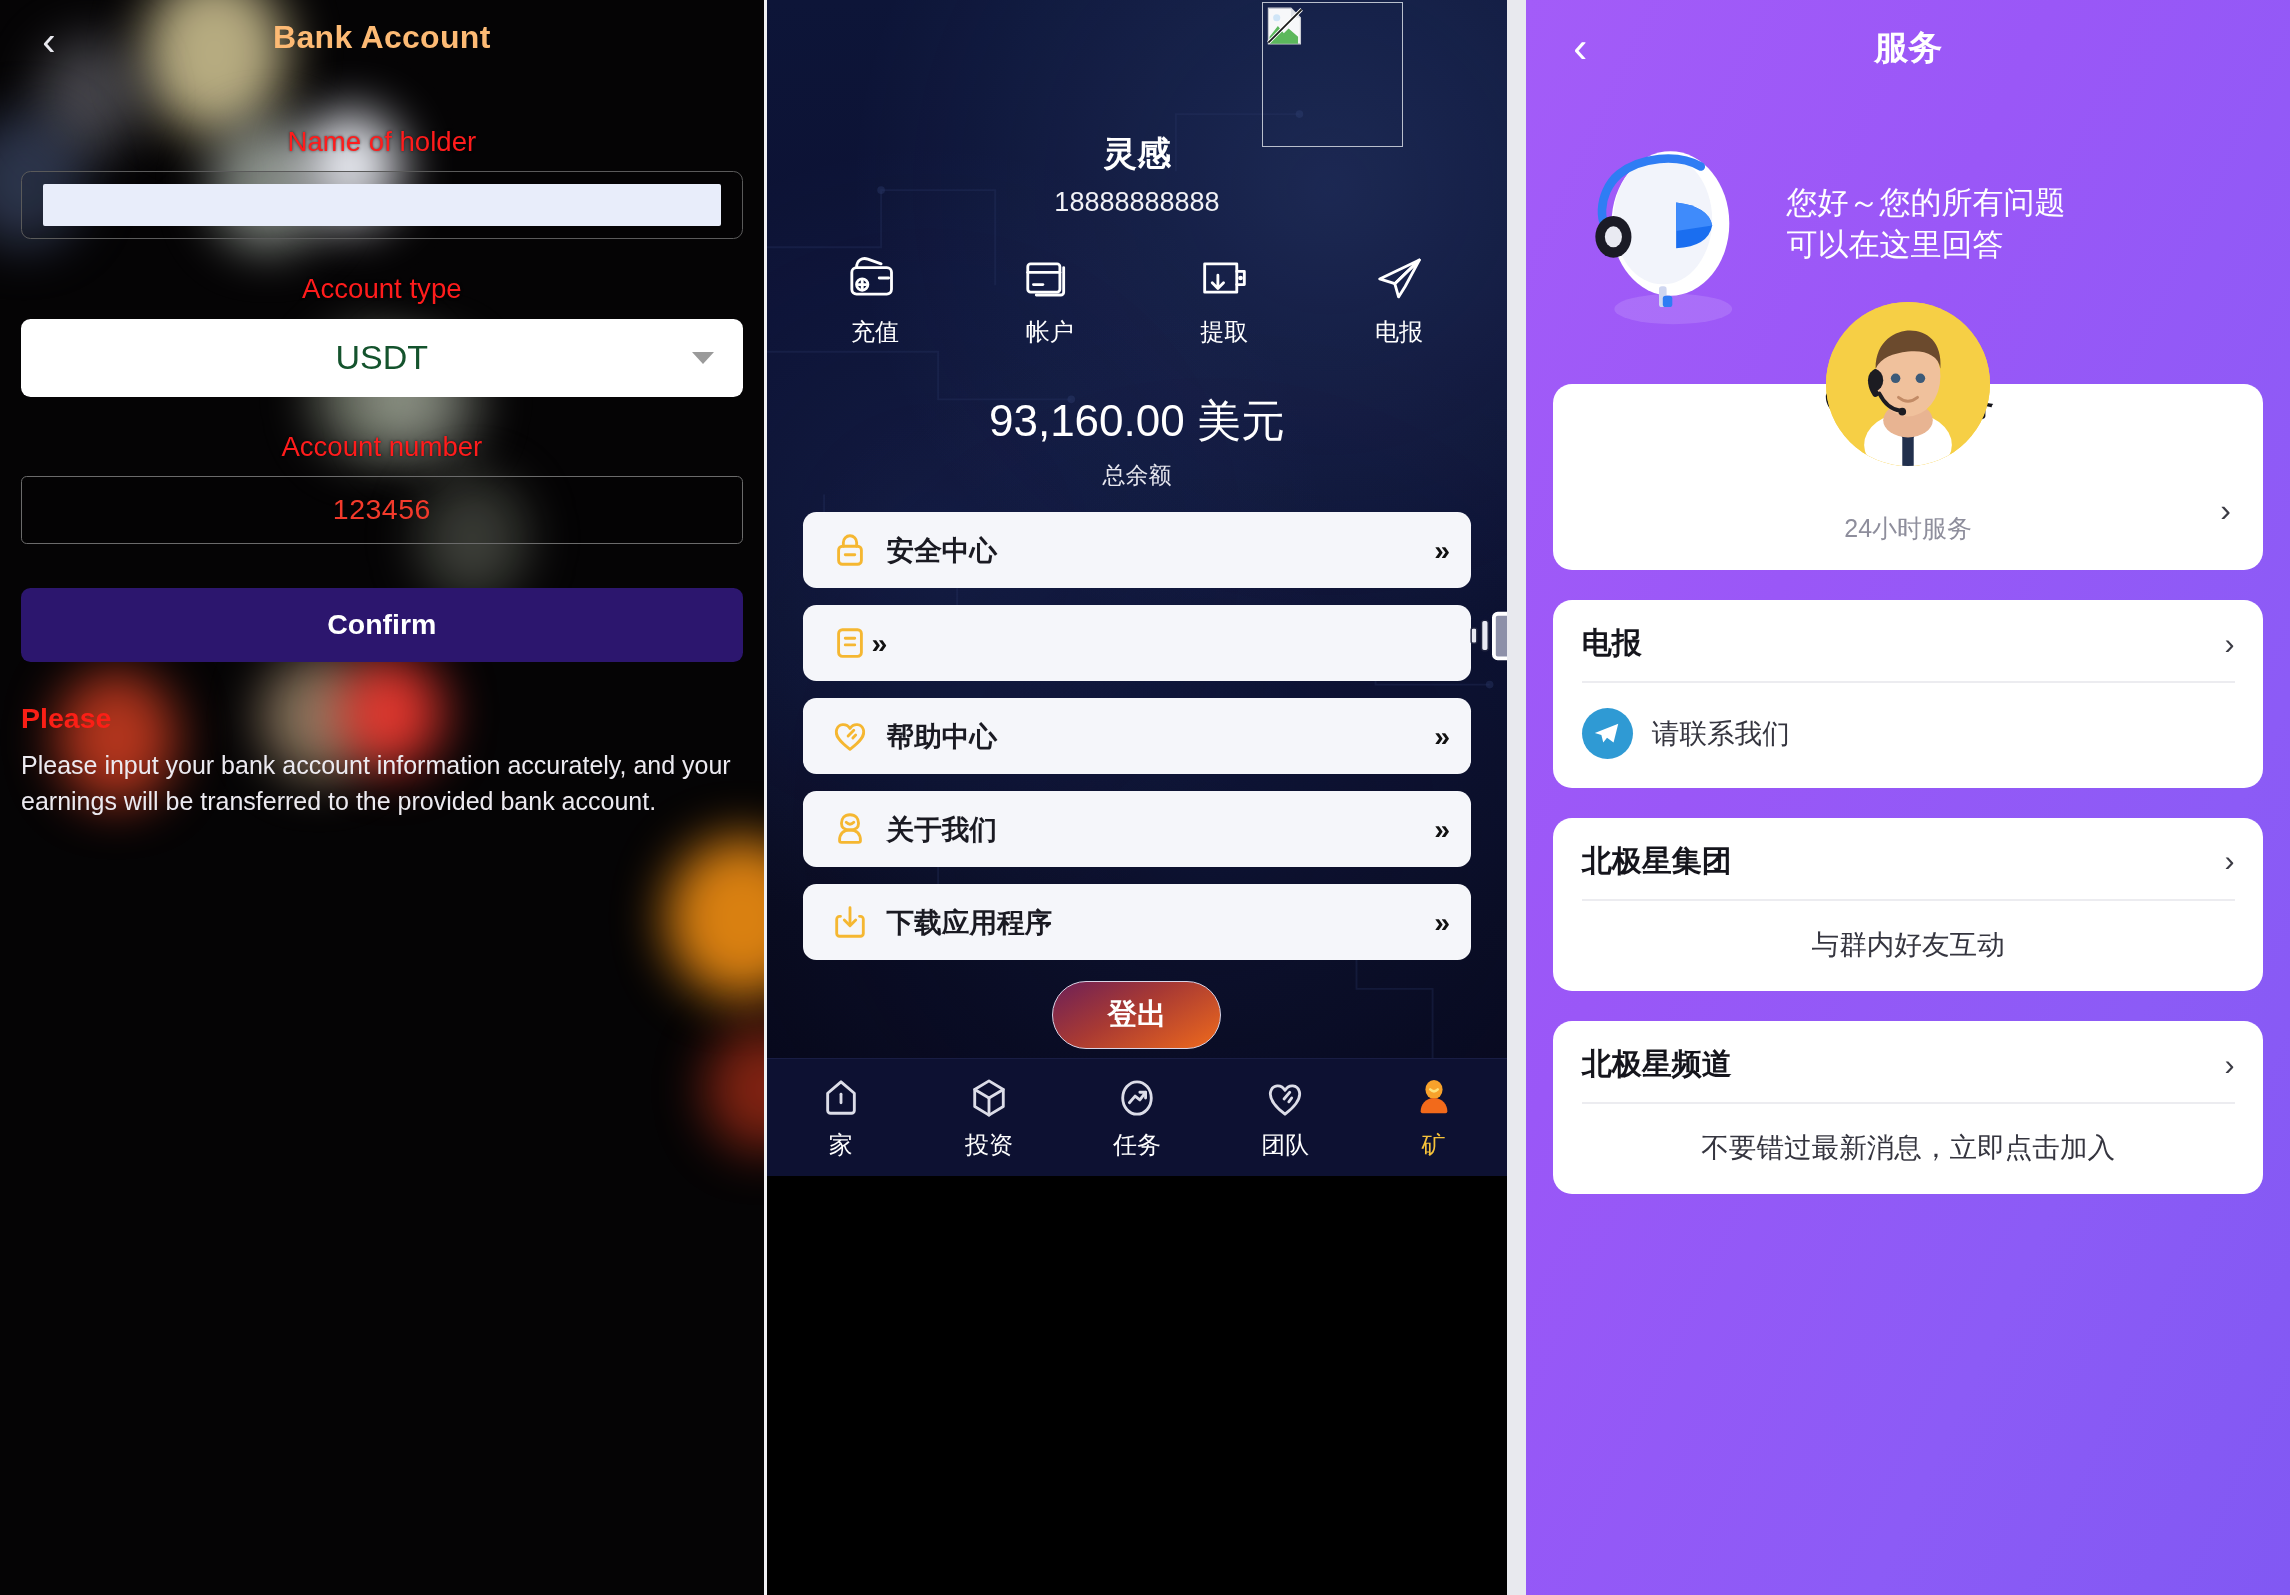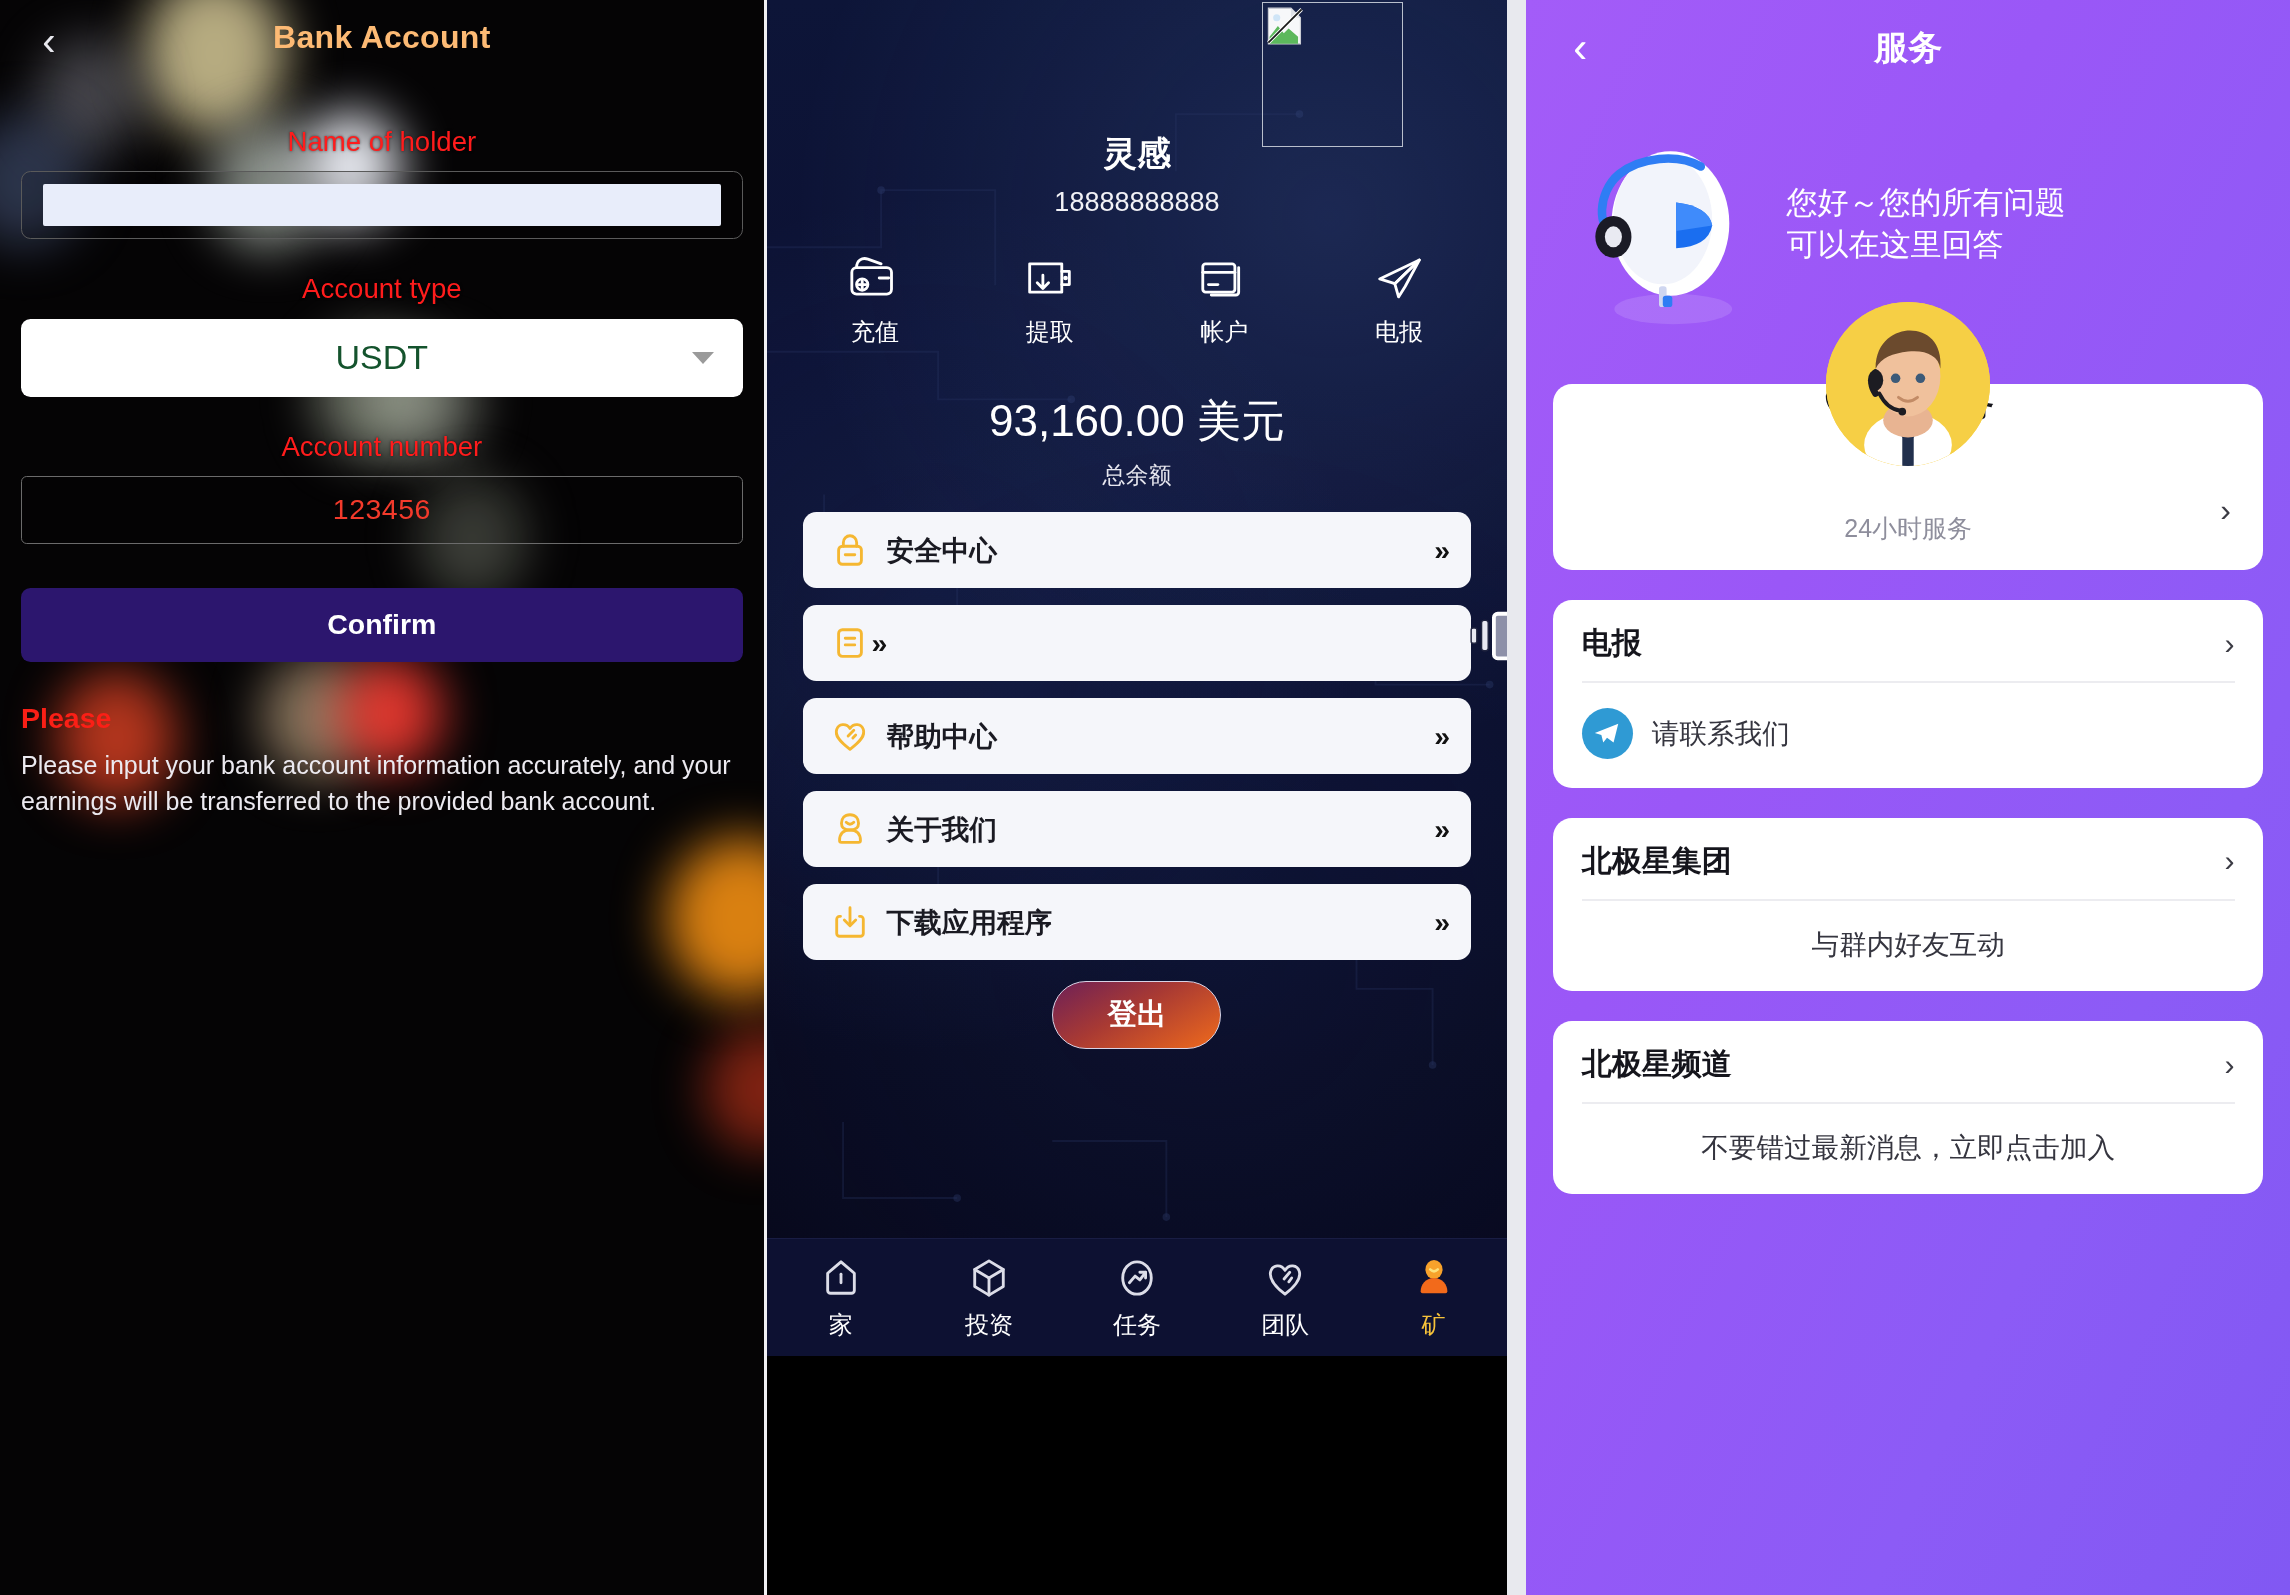--- a/index.html
+++ b/index.html
@@ -72,21 +72,21 @@
   }
 
   .p1-rules-h { margin:40px 0 0 21px; color:#fb1f16; font-size:28.5px; font-weight:bold; }
   .p1-rules-b {
     margin:13.3px 21px 0 21px; color:#eceaf0; font-size:25px; line-height:1.42;
   }
 
   
   .gap1 { width:2.9px; height:1596px; background:#f0f0f3; }
   .panel2 {
-    position:relative; width:741px; height:1356px; overflow:hidden;
+    position:relative; width:741px; height:1176px; overflow:hidden;
     background:#be185d;
   }
   .p2-bg {
     position:absolute; inset:0;
     background:
       radial-gradient(circle at 76% 16%, rgba(88,126,200,.20), rgba(88,126,200,0) 42%),
       radial-gradient(circle at 22% 46%, rgba(60,92,170,.14), rgba(60,92,170,0) 46%),
       radial-gradient(circle at 60% 70%, rgba(30,44,110,.22), rgba(0,0,0,0) 55%),
       linear-gradient(180deg,#0d1538 0%,#0c1133 28%,#0a0e2a 58%,#080a1e 78%,#06071a 100%);
   }
@@ -304,38 +304,38 @@
               <path d="M32 25 h10"></path>
               <circle cx="14" cy="32" r="6"></circle>
                 <path d="M14 28 v8 M10 32 h8"></path>
             </svg>
           </div>
           <div class="p2-q-label">充值</div>
         </div>
         <div class="p2-q">
           <div class="p2-q-icon">
             <svg width="51" height="48" viewBox="0 0 54 50" fill="none" stroke="#ffffff" stroke-width="3" stroke-linecap="round" stroke-linejoin="round">
+              <rect x="4" y="10" width="34" height="30" rx="3"></rect>
+              <path d="M4 19 h34"></path>
+                <path d="M10 32 h10"></path>
+              <path d="M42 14 v26 a3 3 0 0 1 -3 3 h-26"></path>
+            </svg>
+          </div>
+          <div class="p2-q-label">帐户</div>
+        </div>
+        <div class="p2-q">
+          <div class="p2-q-icon">
+            <svg width="51" height="48" viewBox="0 0 54 50" fill="none" stroke="#ffffff" stroke-width="3" stroke-linecap="round" stroke-linejoin="round">
               <path d="M6 10 h34 v30 h-34 z"></path>
               <path d="M40 18 h8 v14 h-8"></path>
               <circle cx="44" cy="25" r="2.5" fill="#fff" stroke="none"></circle>
               <path d="M20 22 v14 M14 30 l6 6 6 -6"></path>
             </svg>
           </div>
           <div class="p2-q-label">提取</div>
-        </div>
-        <div class="p2-q">
-          <div class="p2-q-icon">
-            <svg width="51" height="48" viewBox="0 0 54 50" fill="none" stroke="#ffffff" stroke-width="3" stroke-linecap="round" stroke-linejoin="round">
-              <rect x="4" y="10" width="34" height="30" rx="3"></rect>
-              <path d="M4 19 h34"></path>
-                <path d="M10 32 h10"></path>
-              <path d="M42 14 v26 a3 3 0 0 1 -3 3 h-26"></path>
-            </svg>
-          </div>
-          <div class="p2-q-label">帐户</div>
         </div>
         <div class="p2-q">
           <div class="p2-q-icon">
             <svg width="51" height="48" viewBox="0 0 54 50" fill="none" stroke="#ffffff" stroke-width="3" stroke-linecap="round" stroke-linejoin="round">
               <path d="M48 6 L6 26 L22 31 Z"></path>
               <path d="M48 6 L22 31 L26 45 L33 34 Z"></path>
             </svg>
           </div>
           <div class="p2-q-label">电报</div>
         </div>

